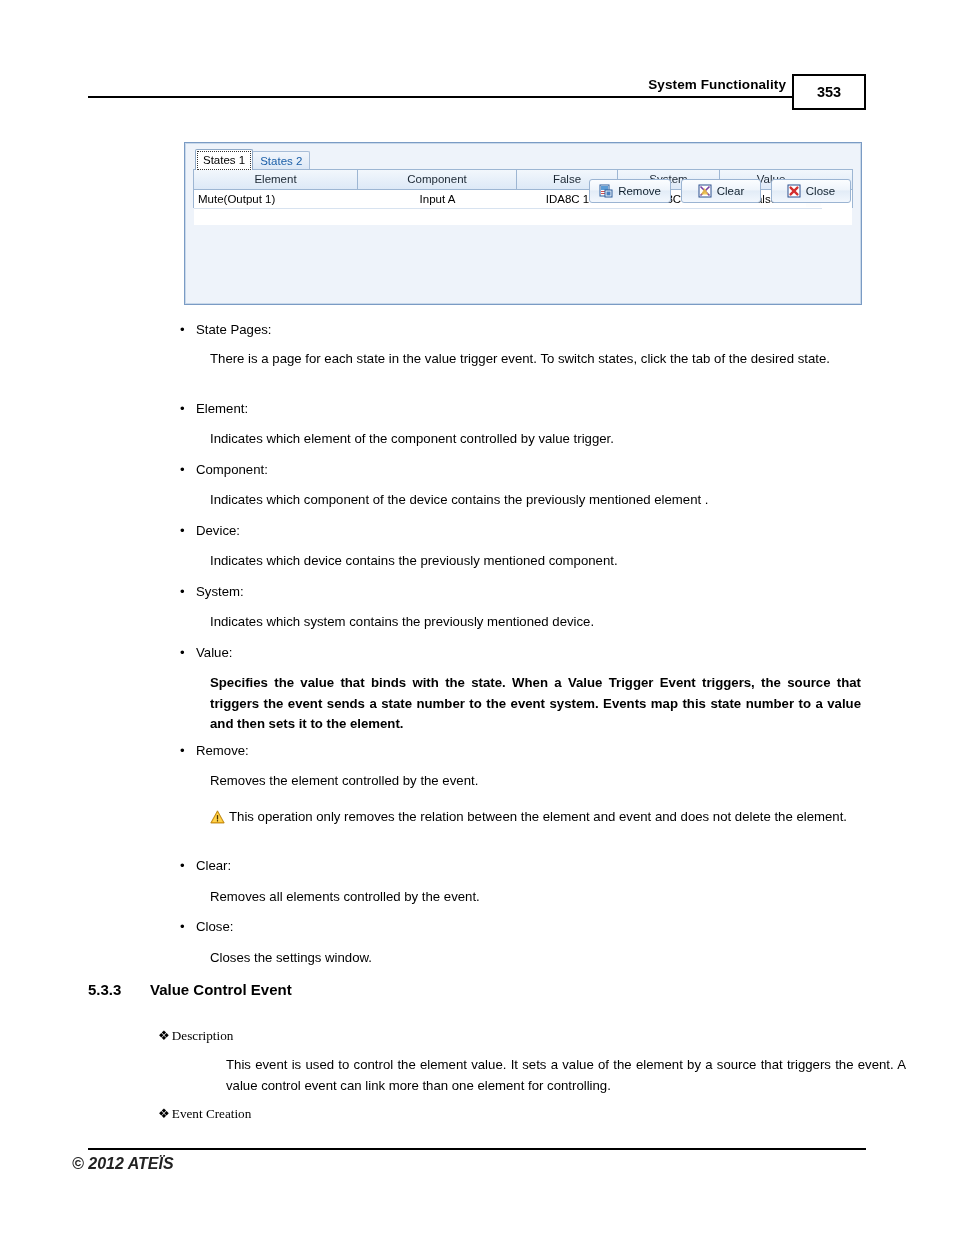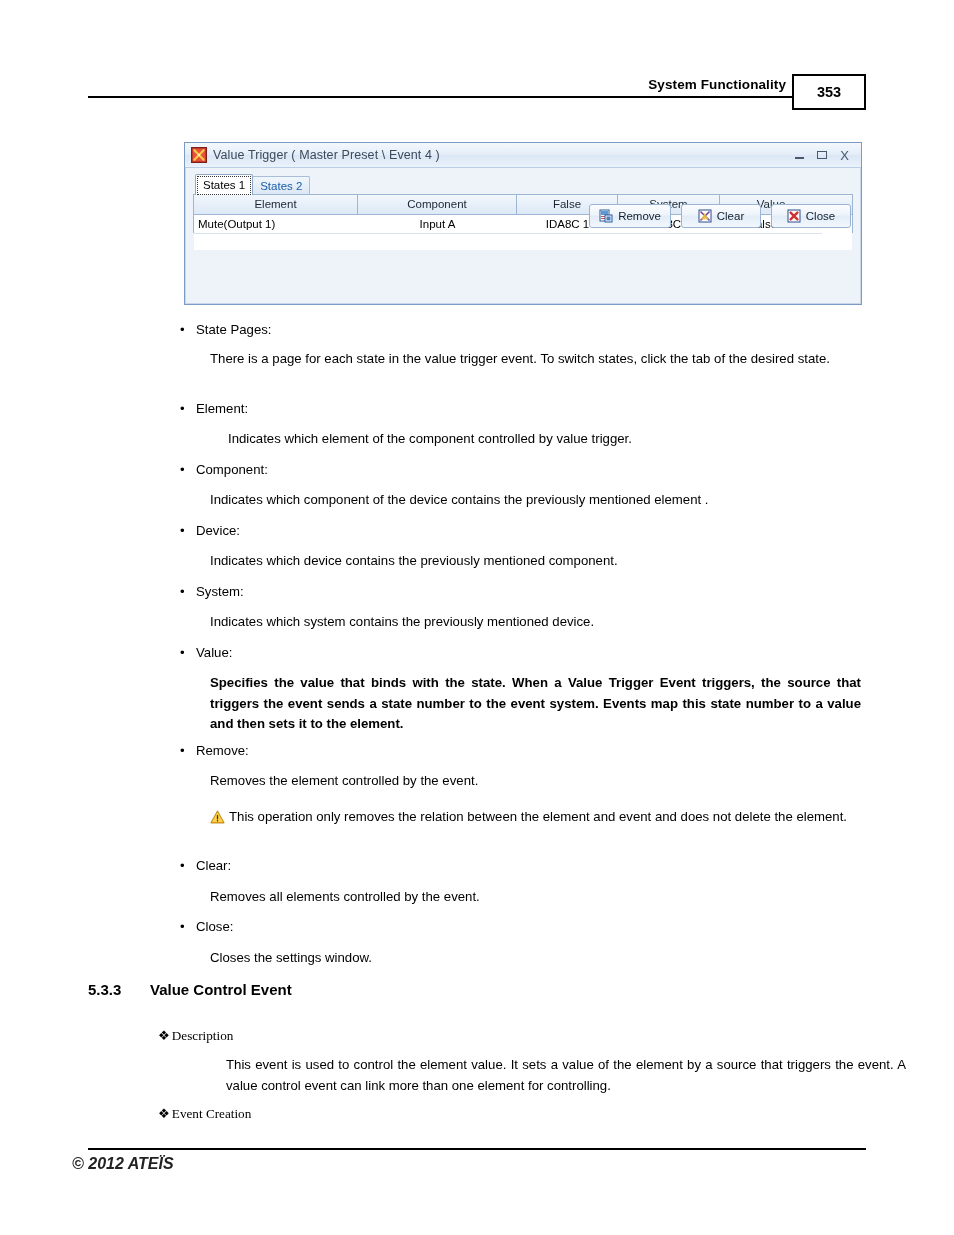--- a/index.html
+++ b/index.html
@@ -338,36 +338,20 @@
 <body>
 
 <div class="page-header">
   <div class="rule"></div>
   <div class="hdr-title">System Functionality</div>
   <div class="page-num-box">353</div>
 </div>
 
 <div class="dialog">
 
-  <div class="dlg-titlebar">
-    <span class="dlg-icon">
-      <svg width="16" height="16" viewBox="0 0 16 16">
-        <rect x="0.5" y="0.5" width="15" height="15" fill="#c0392b" stroke="#7e2018"></rect>
-        <rect x="2" y="2" width="12" height="12" fill="#e8503a"></rect>
-        <path d="M3.4 3.2 L12.6 12.8 M12.6 3.2 L3.4 12.8" stroke="#f7c948" stroke-width="2.2" stroke-linecap="round"></path>
-        <circle cx="8" cy="8" r="1.3" fill="#fde9b0"></circle>
-      </svg>
-    </span>
-    <span class="dlg-title-text">Value Trigger ( Master Preset \ Event 4 )</span>
-    <span class="win-btns">
-      <span class="win-btn min"></span>
-      <span class="win-btn max"></span>
-      <span class="win-btn close">X</span>
-    </span>
-  </div>
 
   <div class="dlg-body">
 
     <div class="tabstrip">
       <div class="tab active">
         <span>States 1</span>
         <span class="focus-ring"></span>
       </div>
       <div class="tab inactive">
         <span>States 2</span>
@@ -438,21 +422,21 @@
   <div class="bullet-item" style="left:196px; top:320px;">
     <span class="dot">•</span>
     <span>State Pages:</span>
   </div>
   <div class="para" style="left:210px; top:349px; width:651px;">There is a page for each state in the value trigger event. To switch states, click the tab of the desired state.</div>
 
   <div class="bullet-item" style="left:196px; top:399px;">
     <span class="dot">•</span>
     <span>Element:</span>
   </div>
-  <div class="para" style="left:210px; top:429px; width:651px;margin-left:18px;">Indicates which element of the component controlled by value trigger.</div>
+  <div class="para" style="left:210px; top:429px; width:651px;">Indicates which element of the component controlled by value trigger.</div>
 
   <div class="bullet-item" style="left:196px; top:460px;">
     <span class="dot">•</span>
     <span>Component:</span>
   </div>
   <div class="para" style="left:210px; top:490px; width:651px;">Indicates which component of the device contains the previously mentioned element .</div>
 
   <div class="bullet-item" style="left:196px; top:521px;">
     <span class="dot">•</span>
     <span>Device:</span>

